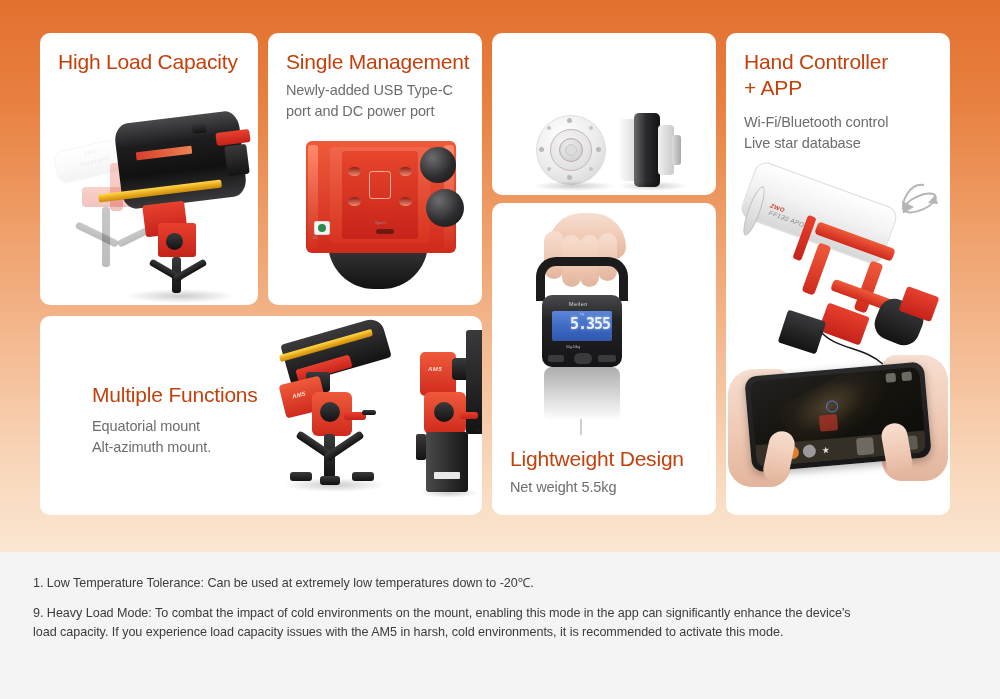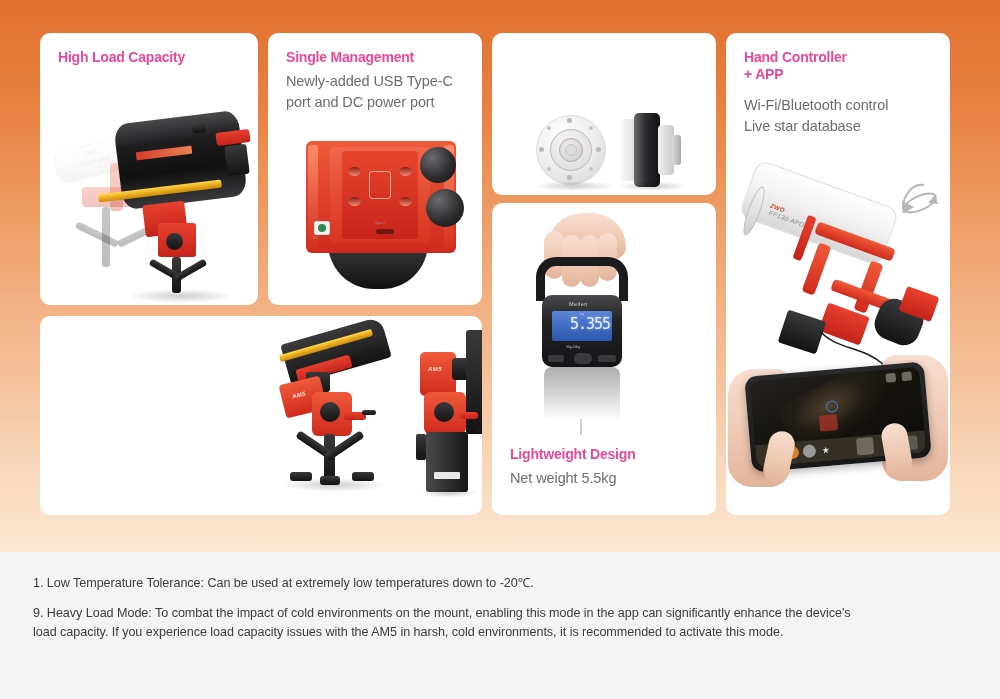--- a/index.html
+++ b/index.html
@@ -22,21 +22,21 @@
       #fbe7d2 100%);
   }
 
   .card {
     position: absolute;
     background: #ffffff;
     border-radius: 10px;
     overflow: hidden;
   }
   .card-title {
-    font-size: 14px; font-weight: bold; color: #ec4899;
+    font-size: 21px; font-weight: normal; color: #c2410c;
     letter-spacing: -0.2px; line-height: 1.22;
   }
   .card-sub {
     font-size: 14.5px; color: #6d6d6d; line-height: 1.45;
     letter-spacing: -0.1px;
   }
   .pad { padding: 16px 0 0 18px; }
 
   .art { position: absolute; left: 0; right: 0; }
 
@@ -88,21 +88,21 @@
     letter-spacing: -0.05px;
   }
 
   .lcd {
     position: absolute;
     background: linear-gradient(180deg,#5c86d8 0%,#3f6bc4 50%,#2f57ac 100%);
     border-radius: 2px;
   }
   .lcd-num {
     font-family: "DejaVu Sans Mono", monospace;
-    color: #eaf0ff; font-weight: normal; text-align: center;
+    color: #eaf0ff; font-weight: bold; text-align: center;
     text-shadow: 0 0 3px rgba(255,255,255,.5);
     padding-left: 16px;
   }
   .tiny { font-size: 3.4px; color: #c9d6f5; text-align: center; letter-spacing: .2px; }
   .label-tiny { position:absolute; font-size: 3.2px; color: #9a9a9a; letter-spacing: .1px; }
   .brand-tiny { position:absolute; font-size:4.6px; color:#b9b9b9; letter-spacing:.4px; font-style:italic;}
 </style>
 </head>
 <body>
 
@@ -302,20 +302,25 @@
 
         <div style="position:absolute; right:8px; top:4px; width:10px; height:9px; border-radius:2px; background:#6d6a62;"></div>
         <div style="position:absolute; right:24px; top:4px; width:10px; height:9px; border-radius:2px; background:#6d6a62;"></div>
       </div>
       <div class="skin" style="left:40px; top:258px; width:26px; height:52px; border-radius:13px; transform:rotate(12deg);"></div>
       <div class="skin" style="left:158px; top:250px; width:26px; height:54px; border-radius:13px; transform:rotate(-10deg);"></div>
     </div>
   </div>
 
   <div class="card" style="left:40px; top:316px; width:442px; height:199px;">
+    <div style="position:absolute; left:52px; top:66px;">
+      <div class="card-title">Multiple Functions</div>
+      <div class="card-sub" style="margin-top:8px;">Equatorial mount</div>
+      <div class="card-sub">Alt-azimuth mount.</div>
+    </div>
 
     <div style="position:absolute; left:228px; top:10px; width:130px; height:180px;">
       <div class="blk-part" style="left:16px; top:4px; width:104px; height:42px; border-radius:4px 14px 4px 4px; transform:rotate(-16deg);"></div>
       <div class="gold-bar" style="left:10px; top:16px; width:96px; height:7px; transform:rotate(-16deg);"></div>
       <div class="red-part" style="left:28px; top:36px; width:56px; height:13px; transform:rotate(-16deg);"></div>
       <div class="blk-part" style="left:38px; top:46px; width:24px; height:20px;"></div>
       <div class="red-soft" style="left:14px; top:54px; width:42px; height:34px; transform:rotate(-14deg);"></div>
       <div class="red-soft" style="left:44px; top:66px; width:40px; height:44px; border-radius:6px;"></div>
       <div class="blk-part" style="left:52px; top:76px; width:20px; height:20px; border-radius:50%;"></div>
       <div class="red-part" style="left:76px; top:86px; width:22px; height:8px;"></div>

